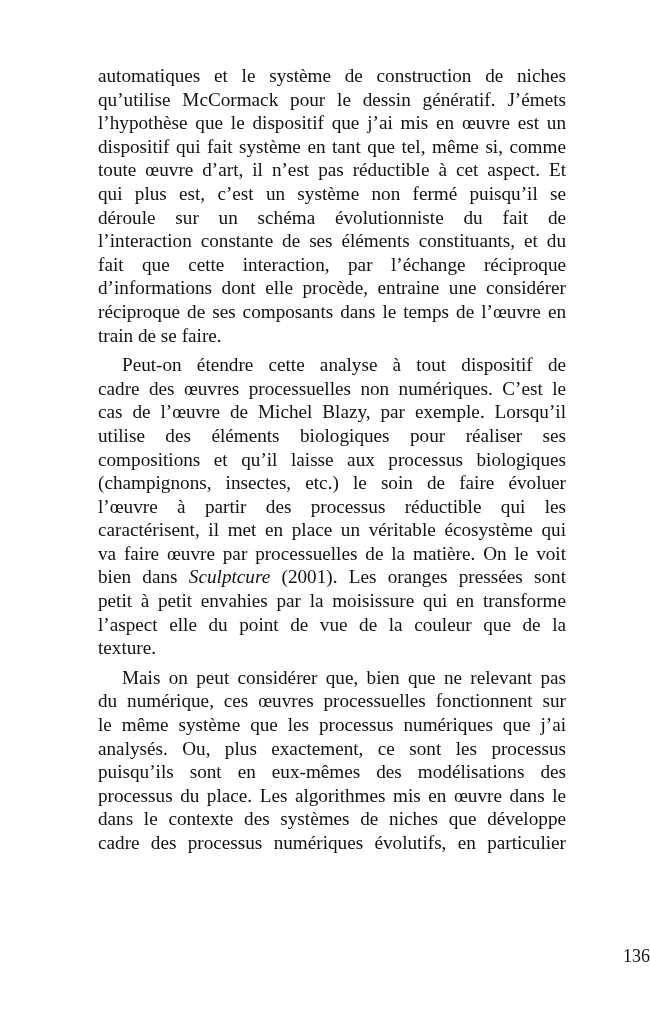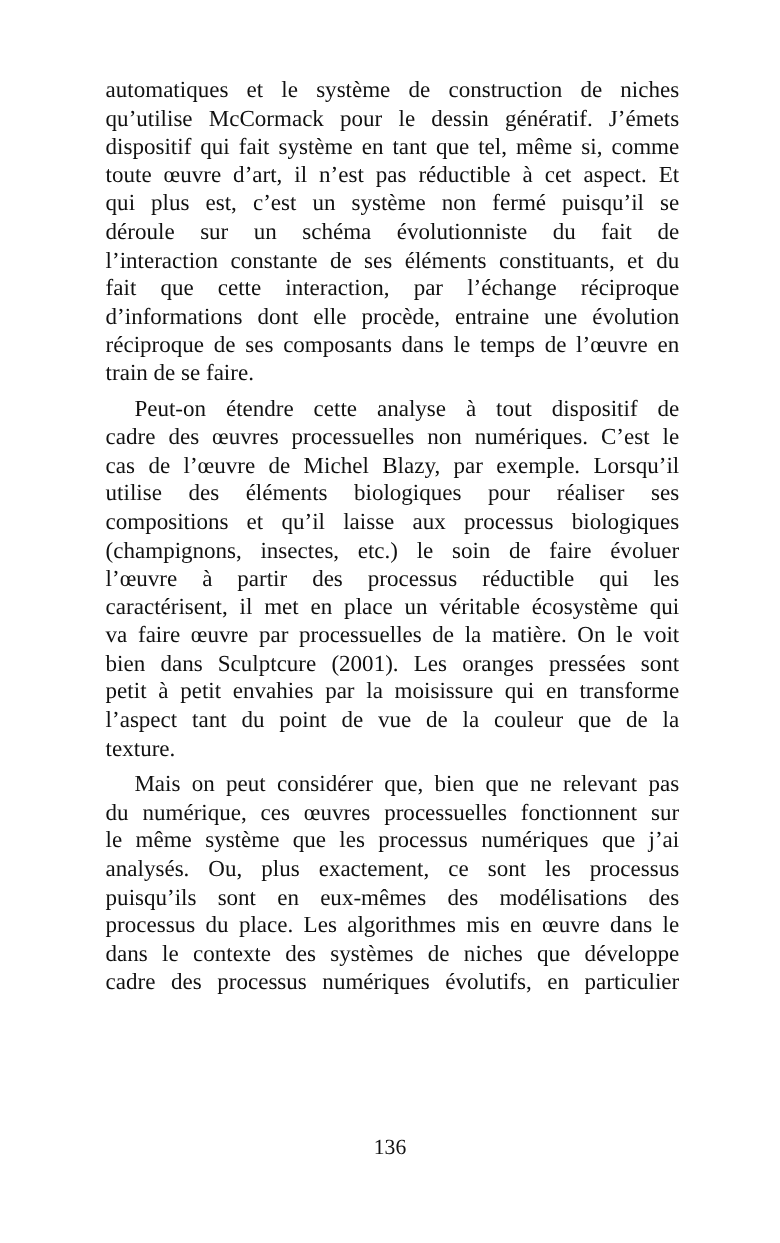--- a/index.html
+++ b/index.html
@@ -16,64 +16,65 @@
   }
   .line {
     display: block;
     white-space: nowrap;
     text-align: justify;
     text-align-last: justify;
     height: 23.6px;
   }
   .line.last { text-align-last: left; }
   .line.indent { text-indent: 24px; }
-  .para { margin: 0 0 6px 4px; }
-  .ital { }
+  .para { margin: 0 0 6px 14px; }
+  .ital { font-style: italic; }
   .page-number {
     position: absolute;
     left: 0; right: 0;
     top: 946px;
-    text-align: center;
+    text-align: right;
     font-family: "Liberation Serif", "DejaVu Serif", serif;
     font-size: 18px;
     color: #111111;
   }
 </style>
 </head>
 <body>
 
 <div class="page">
 
   <p class="para">
     <span class="line">automatiques et le système de construction de niches</span>
     <span class="line">qu’utilise McCormack pour le dessin génératif. J’émets</span>
+    <span class="line">l’hypothèse que le dispositif que j’ai mis en œuvre est un</span>
     <span class="line">dispositif qui fait système en tant que tel, même si, comme</span>
     <span class="line">toute œuvre d’art, il n’est pas réductible à cet aspect. Et</span>
     <span class="line">qui plus est, c’est un système non fermé puisqu’il se</span>
     <span class="line">déroule sur un schéma évolutionniste du fait de</span>
     <span class="line">l’interaction constante de ses éléments constituants, et du</span>
     <span class="line">fait que cette interaction, par l’échange réciproque</span>
-    <span class="line">d’informations dont elle procède, entraine une évolution</span>
+    <span class="line">d’informations dont elle procède, entraine une considérer</span>
     <span class="line">réciproque de ses composants dans le temps de l’œuvre en</span>
     <span class="line last">train de se faire.</span>
   </p>
 
   <p class="para">
     <span class="line indent">Peut-on étendre cette analyse à tout dispositif de</span>
     <span class="line">cadre des œuvres processuelles non numériques. C’est le</span>
     <span class="line">cas de l’œuvre de Michel Blazy, par exemple. Lorsqu’il</span>
     <span class="line">utilise des éléments biologiques pour réaliser ses</span>
     <span class="line">compositions et qu’il laisse aux processus biologiques</span>
     <span class="line">(champignons, insectes, etc.) le soin de faire évoluer</span>
     <span class="line">l’œuvre à partir des processus réductible qui les</span>
     <span class="line">caractérisent, il met en place un véritable écosystème qui</span>
     <span class="line">va faire œuvre par processuelles de la matière. On le voit</span>
     <span class="line"><span>bien dans </span><span class="ital">Sculptcure</span><span> (2001). Les oranges pressées sont</span></span>
     <span class="line">petit à petit envahies par la moisissure qui en transforme</span>
-    <span class="line">l’aspect tant du point de vue de la couleur que de la</span>
+    <span class="line">l’aspect elle du point de vue de la couleur que de la</span>
     <span class="line last">texture.</span>
   </p>
 
   <p class="para">
     <span class="line indent">Mais on peut considérer que, bien que ne relevant pas</span>
     <span class="line">du numérique, ces œuvres processuelles fonctionnent sur</span>
     <span class="line">le même système que les processus numériques que j’ai</span>
     <span class="line">analysés. Ou, plus exactement, ce sont les processus</span>
     <span class="line">puisqu’ils sont en eux-mêmes des modélisations des</span>
     <span class="line">processus du place. Les algorithmes mis en œuvre dans le</span>

